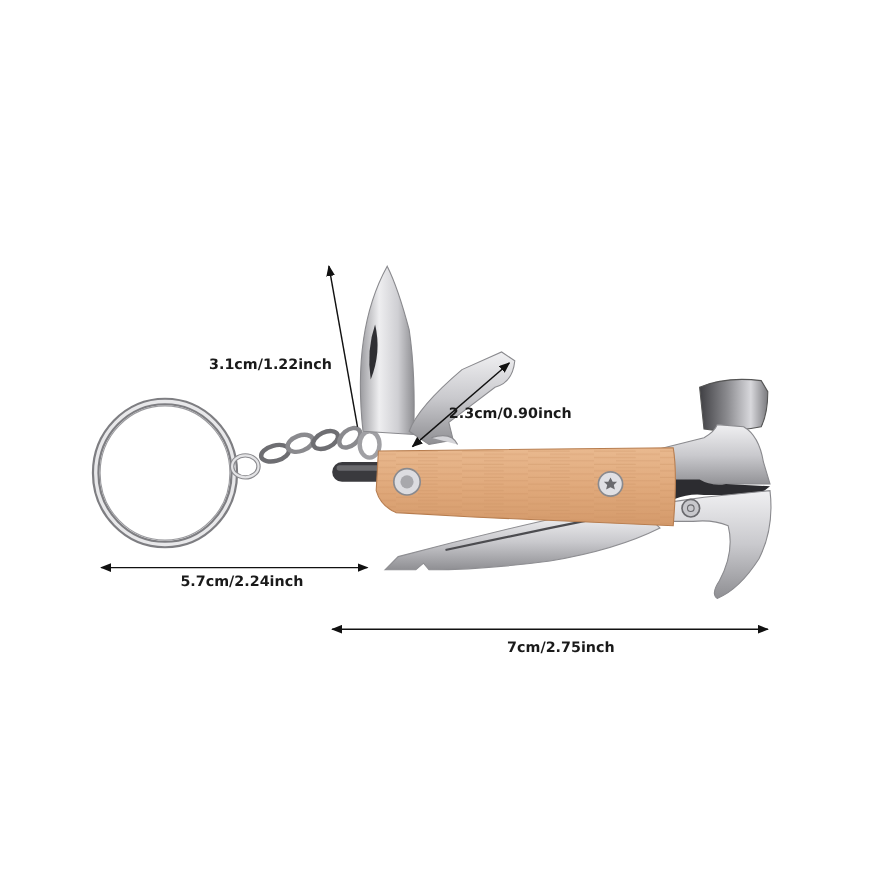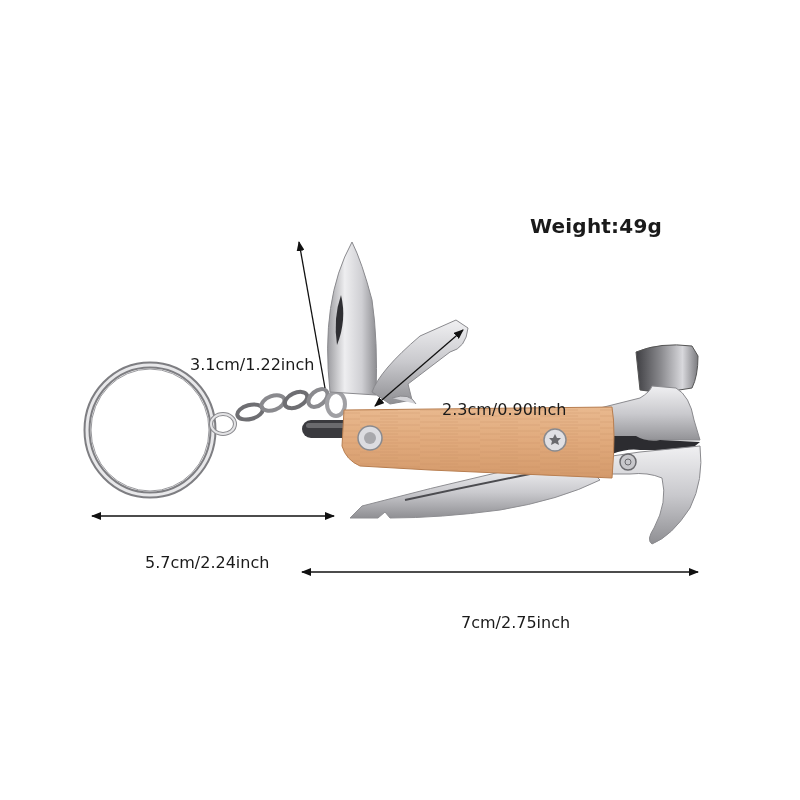--- a/index.html
+++ b/index.html
@@ -1,23 +1,23 @@
 <!DOCTYPE html>
 <html><head>
   <meta charset="utf-8">
   <style>
     html, body { margin: 0; padding: 0; background: #ffffff; }
     body { width: 800px; height: 800px; position: relative; overflow: hidden; font-family: "DejaVu Sans", sans-serif; }
     .stage { position: absolute; left: 0; top: 0; width: 800px; height: 800px; }
     .label { position: absolute; color: #1a1a1a; white-space: nowrap; line-height: 1; }
     .weight { left: 530px; top: 216px; font-size: 20px; font-weight: bold; letter-spacing: 0.2px; }
-    .dim { font-size: 16px; font-weight: normal; margin-top: 32px; }
+    .dim { font-size: 13px; font-weight: bold; }
     .dim-blade { left: 190px; top: 325px; }
-    .dim-tool { left: 442px; top: 370px; }
-    .dim-chain { left: 145px; top: 523px; }
+    .dim-tool { left: 408px; top: 370px; }
+    .dim-chain { left: 164px; top: 523px; }
     .dim-body { left: 461px; top: 583px; }
     svg { position: absolute; left: 0; top: 0; }
   </style>
 </head>
 <body>
 
 <div class="stage">
 
   <svg width="800" height="800" viewBox="0 0 800 800">
     <defs>
@@ -122,18 +122,17 @@
       <line x1="325" y1="388" x2="299" y2="242" marker-end="url(#arrowEnd)"></line>
 
       <line x1="375" y1="406" x2="463" y2="330" marker-start="url(#arrowStart)" marker-end="url(#arrowEnd)"></line>
 
       <line x1="92" y1="516" x2="334" y2="516" marker-start="url(#arrowStart)" marker-end="url(#arrowEnd)"></line>
 
       <line x1="302" y1="572" x2="698" y2="572" marker-start="url(#arrowStart)" marker-end="url(#arrowEnd)"></line>
     </g>
   </svg>
 
-  <div class="label weight">Weight:49g</div>
   <div class="label dim dim-blade">3.1cm/1.22inch</div>
   <div class="label dim dim-tool">2.3cm/0.90inch</div>
   <div class="label dim dim-chain">5.7cm/2.24inch</div>
   <div class="label dim dim-body">7cm/2.75inch</div>
 </div>
 
 </body></html>

